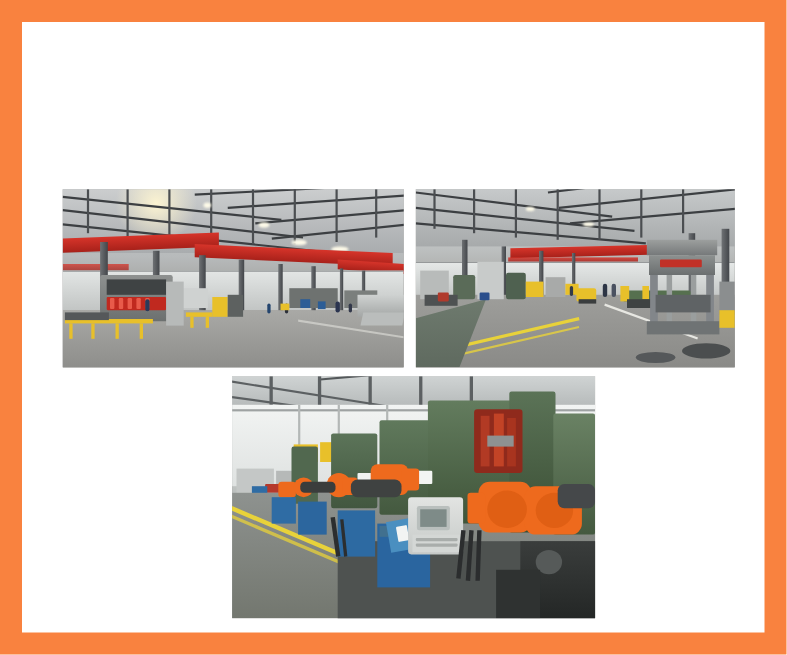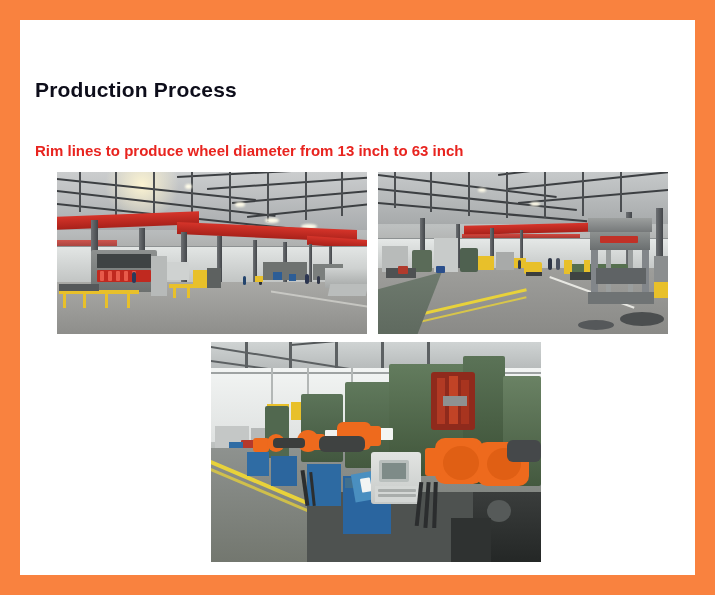--- a/index.html
+++ b/index.html
@@ -56,22 +56,20 @@
   .glow{position:absolute;border-radius:50%;
         background:radial-gradient(circle,rgba(255,246,210,.95),rgba(255,240,190,0) 70%);}
   .stripe{position:absolute;background:#e8d23a;}
   .whitestripe{position:absolute;background:#e7e7e2;}
 </style>
 </head>
 <body>
 
 <div id="slide">
 
-  <div id="title">Production Process</div>
-  <div id="redline">Rim lines to produce wheel diameter from 13 inch to 63 inch</div>
 
   <div class="photo" id="photo1">
     <div class="sky" style="background:linear-gradient(180deg,#cfd2d3 0%,#b7babb 38%,#a4a4a1 55%,#949491 100%);"></div>
 
     <div class="roofpanel" style="left:0;top:0;width:100%;height:58px;background:linear-gradient(180deg,#cbcdce,#a9acae);"></div>
 
     <div class="glow" style="left:42px;top:-18px;width:86px;height:62px;"></div>
 
     <div class="truss-l" style="left:0;top:6px;width:200px;height:2px;transform:rotate(6deg);"></div>
     <div class="truss-l" style="left:0;top:18px;width:220px;height:2px;transform:rotate(6.5deg);"></div>

